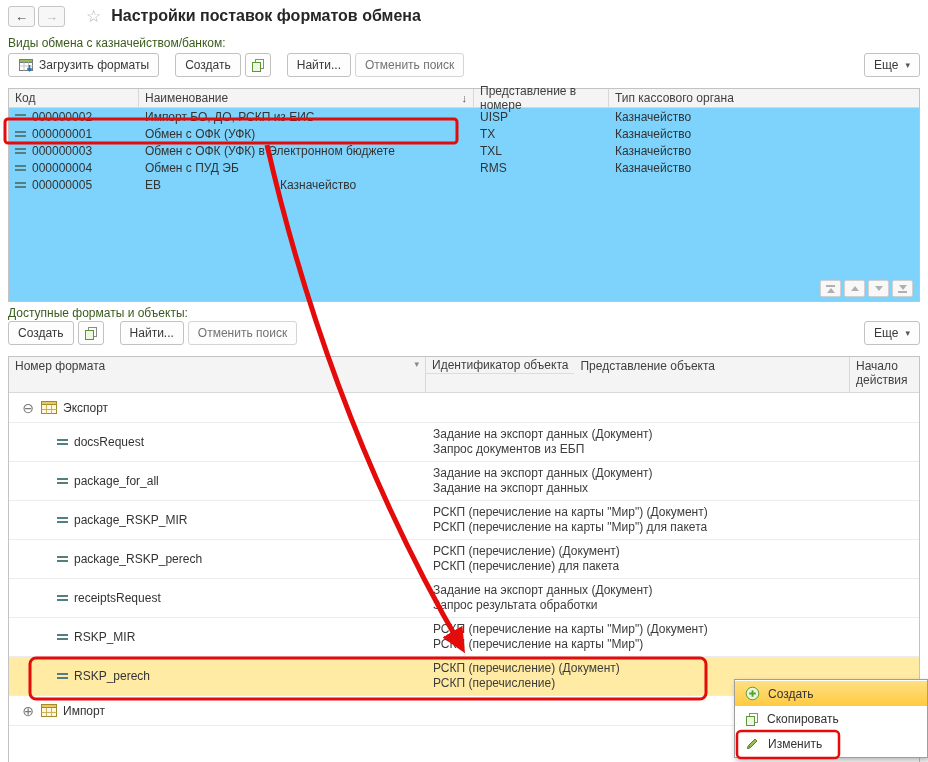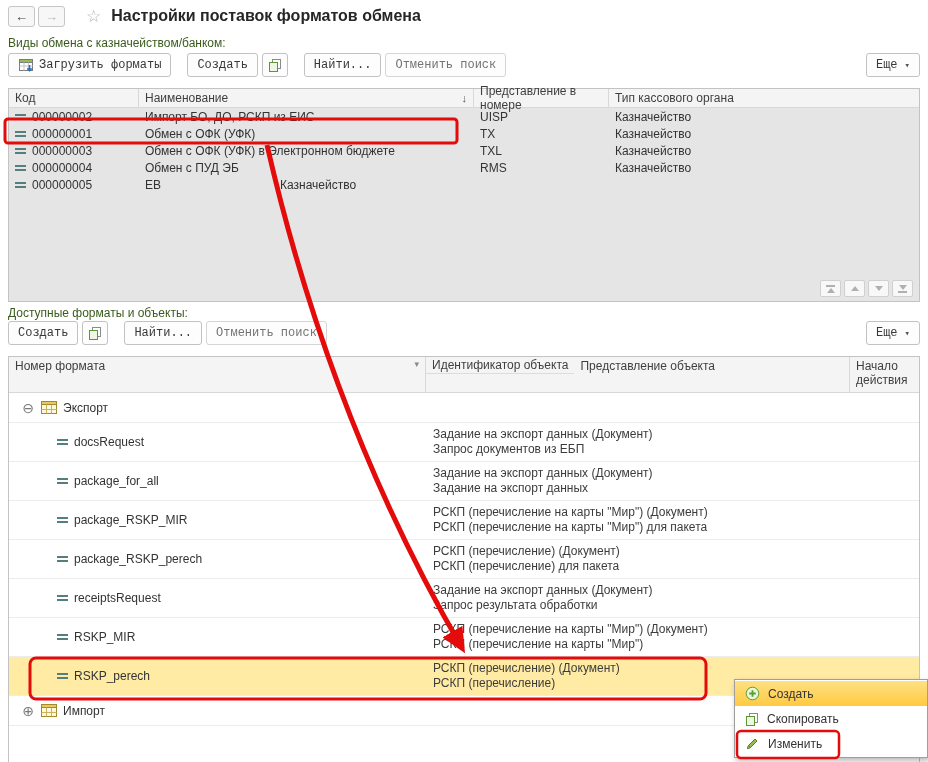--- a/index.html
+++ b/index.html
@@ -16,29 +16,29 @@
   .title{font-size:16px;font-weight:bold;color:#262626}
 
   .seclabel{position:absolute;left:8px;font-weight:normal;font-size:12px;color:#3a5b1d}
   .lbl1{top:36px}
   .lbl2{top:306px}
 
   
   .toolbar{position:absolute;left:8px;right:8px;height:26px;display:flex;align-items:center;gap:4px}
   .t1{top:52px}.t2{top:320px}
   .btn{display:inline-flex;align-items:center;gap:5px;height:24px;padding:0 9px;border:1px solid #c2c2c2;border-radius:3px;
-       background:#fdfdfd;font-family:Liberation Mono, monospace;font-size:12px;color:#383838;cursor:pointer;white-space:nowrap}
+       background:#fdfdfd;font-family:Liberation Sans, sans-serif;font-size:12px;color:#383838;cursor:pointer;white-space:nowrap}
   .btn.disabled{color:#737373;border-color:#d5d5d5}
   .btn.iconbtn{padding:0 5px}
   .gap{width:8px}
   .spacer{flex:1}
   .dd{font-size:9px;color:#555;margin-left:2px}
 
   
-  .table1{position:absolute;left:8px;top:88px;width:912px;height:214px;border:1px solid #c3c3c3;background:#e5e5e5}
+  .table1{position:absolute;left:8px;top:88px;width:912px;height:214px;border:1px solid #c3c3c3;background:#7dd3fc}
   .t1head{display:flex;height:19px;background:#f4f4f4;border-bottom:1px solid #d8d8d8;color:#3f3f3f}
   .t1head .c{border-right:1px solid #d8d8d8;display:flex;align-items:center;padding:0 6px;cursor:pointer}
   .t1head .c:last-child{border-right:none}
   .c.code{width:130px}.c.name{width:335px}.c.repr{width:135px}.c.type{flex:1}
   .sort{margin-left:auto;font-size:11px;color:#555}
   .trow{display:flex;height:17px;cursor:pointer}
   .trow .c{display:flex;align-items:center;height:100%;padding:0 6px;white-space:nowrap;overflow:hidden}
   .trow.sel{background:linear-gradient(#ffe18c,#ffcd52)}
   .muted{color:#9e9e9e}
   .item-ic{display:inline-block;width:11px;height:8px;margin-right:6px;position:relative;flex:0 0 auto}

